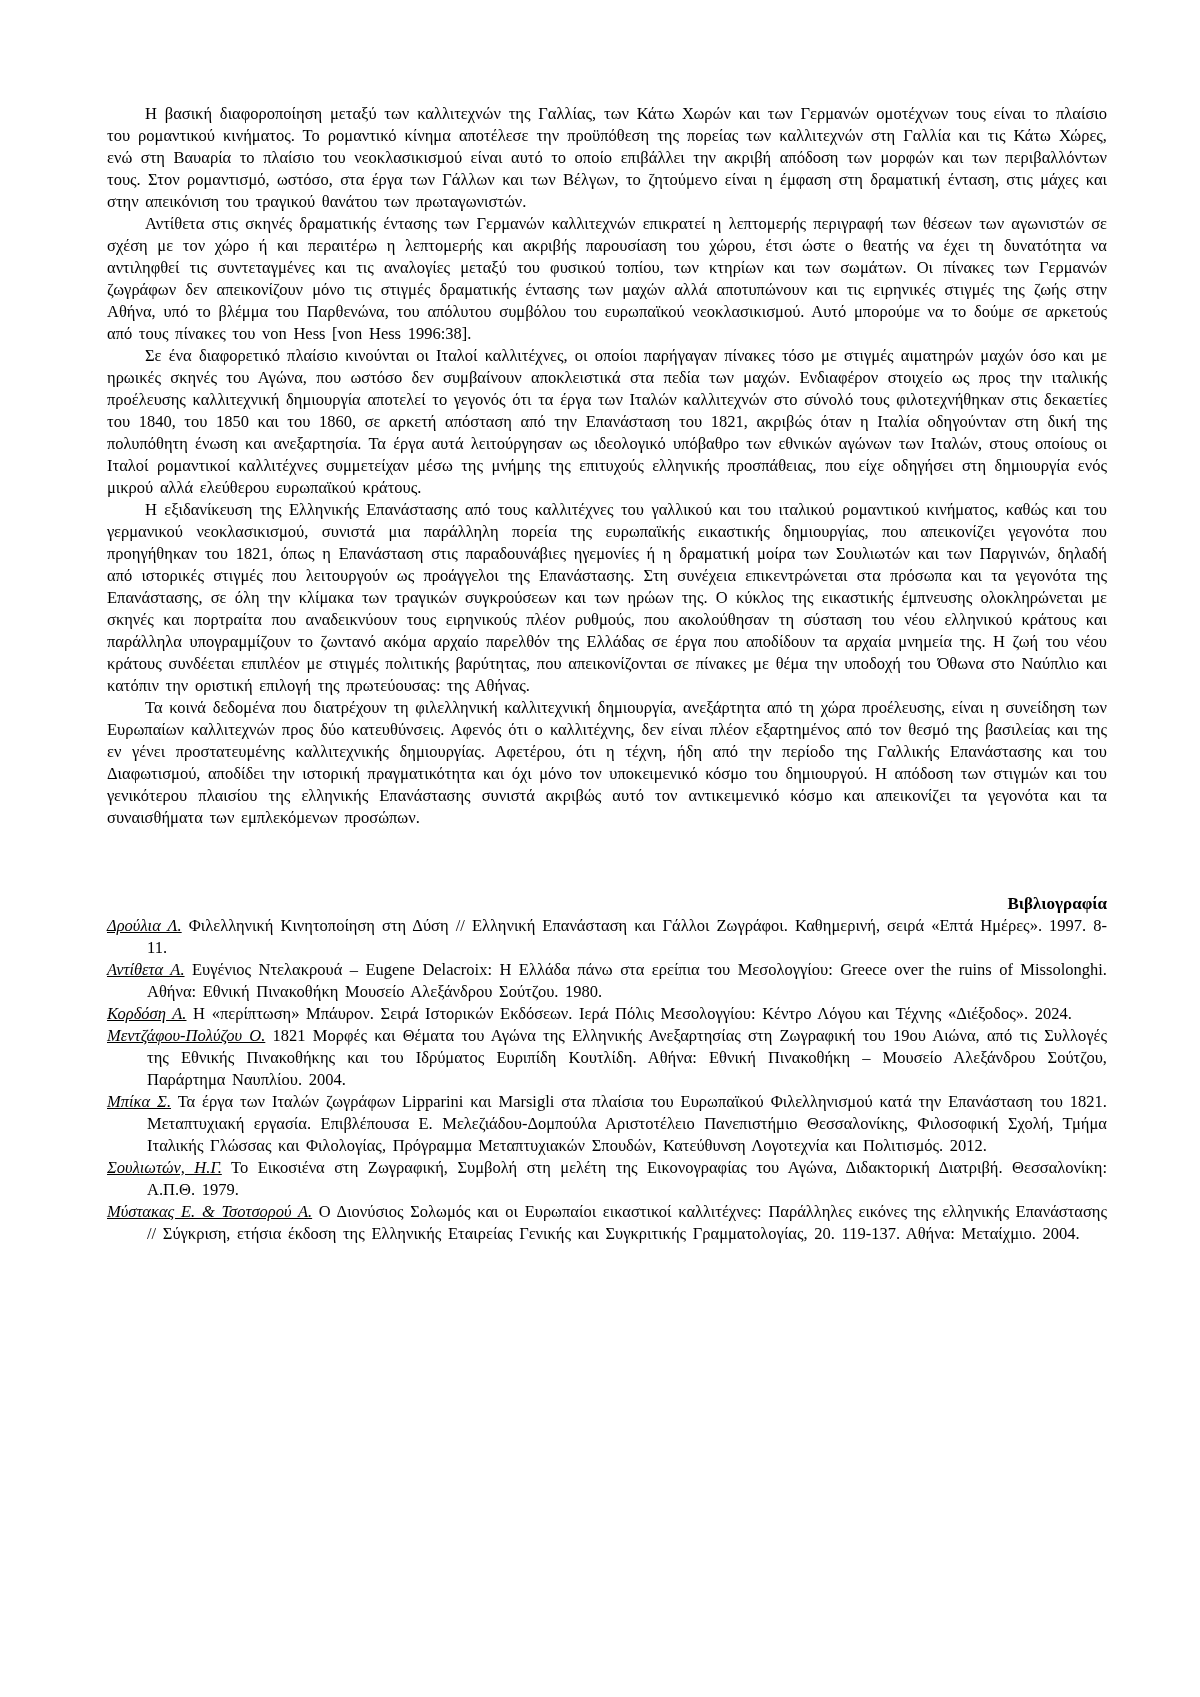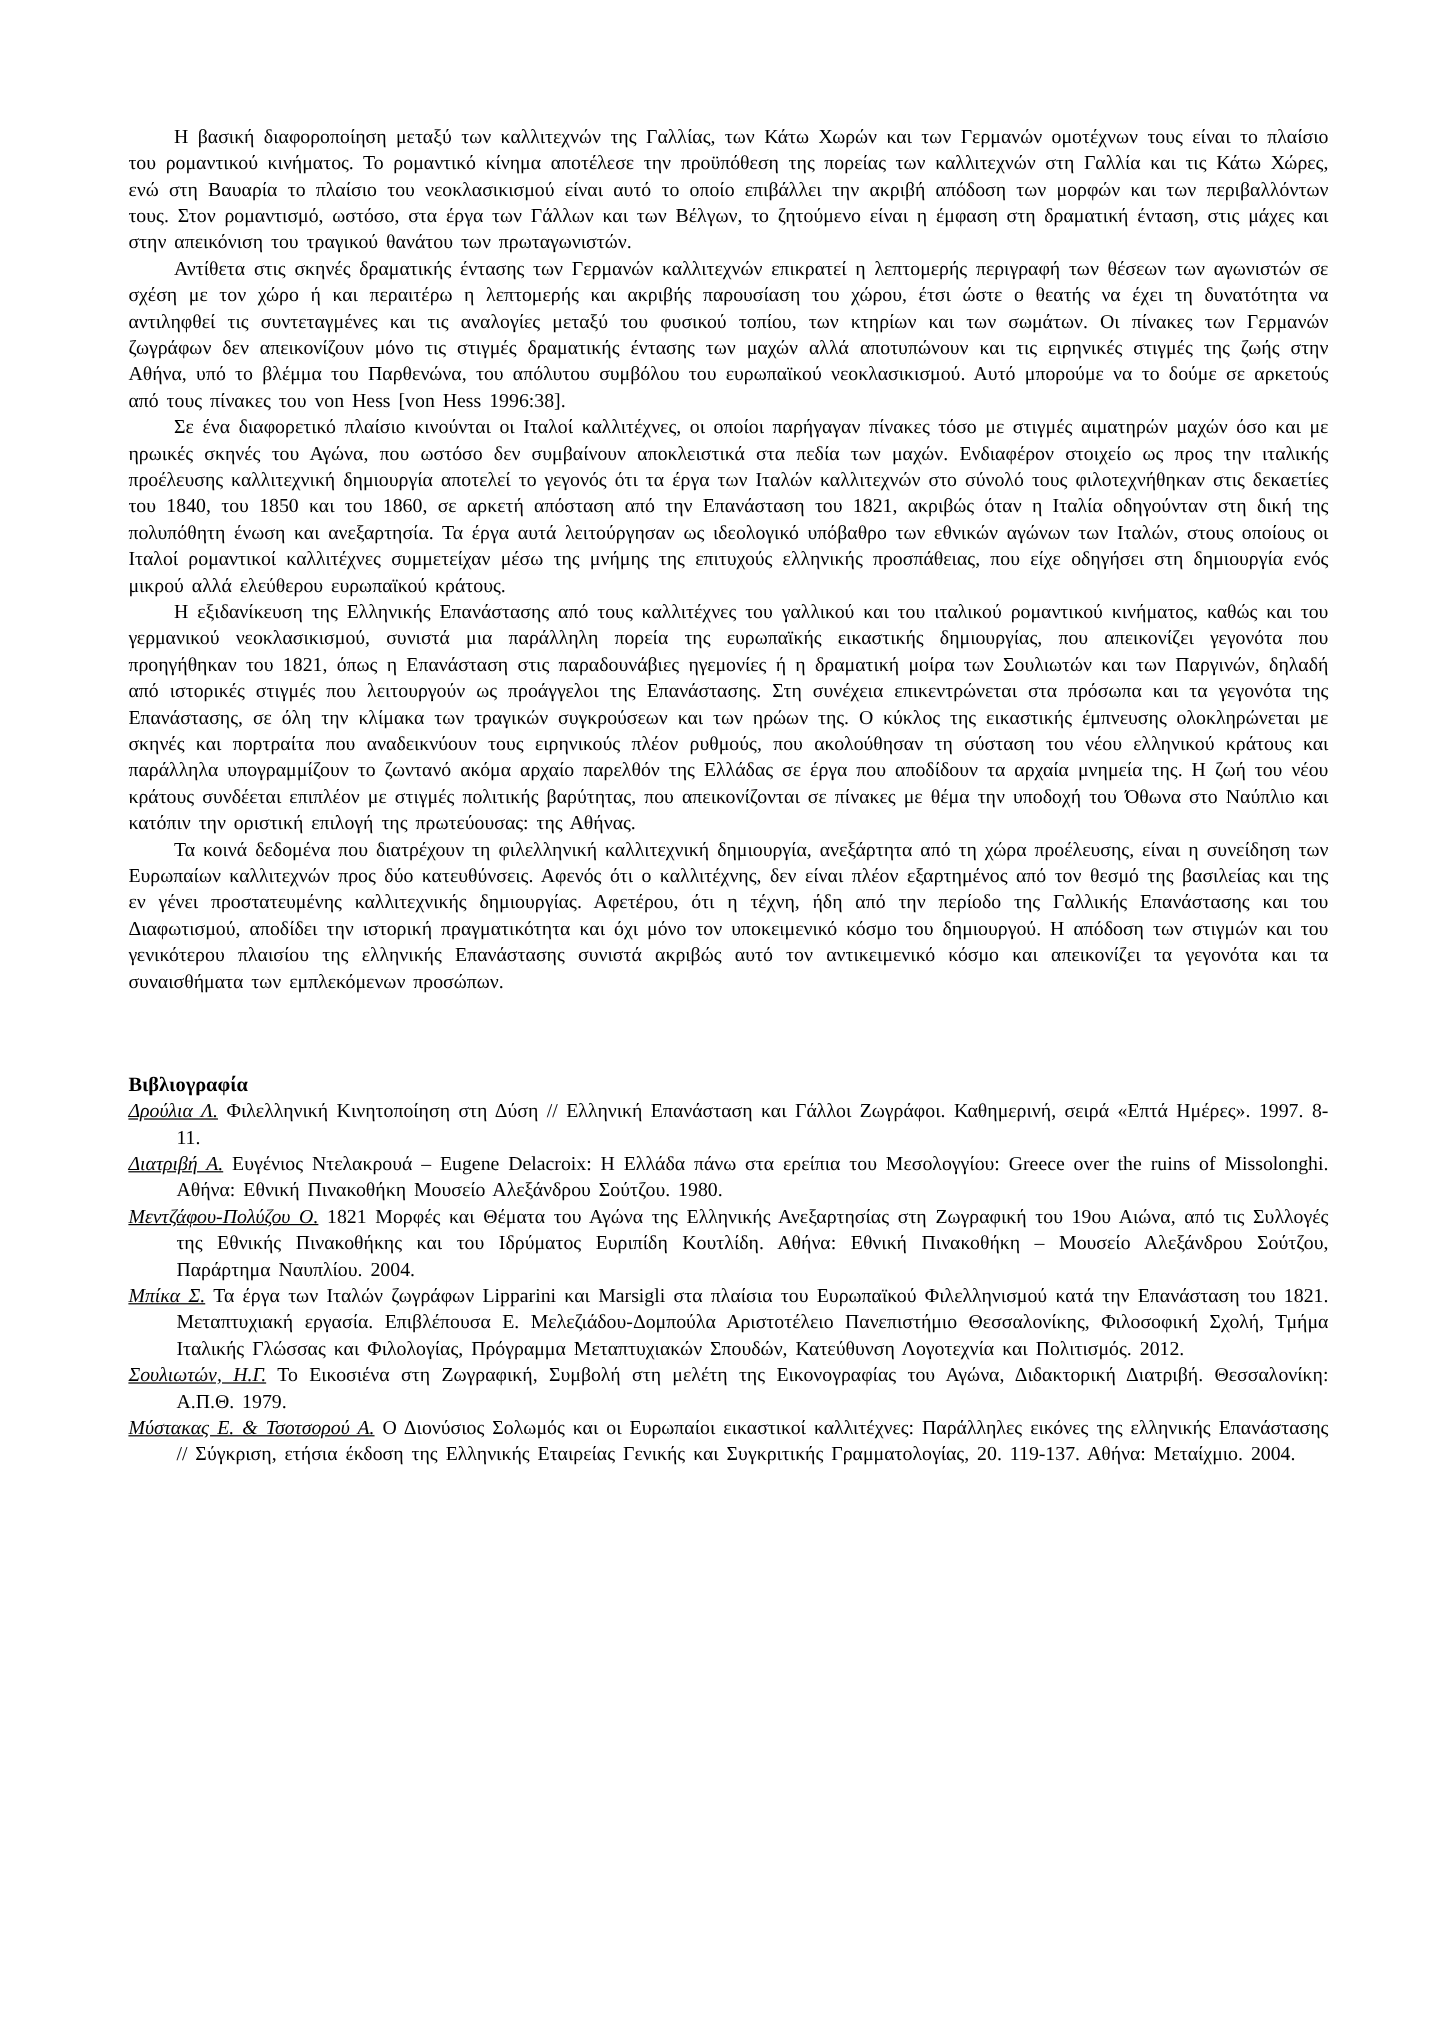--- a/index.html
+++ b/index.html
@@ -28,21 +28,21 @@
   }
   p.body-para {
     margin: 0;
     text-indent: 38px;
   }
   .bib-heading {
     margin: 0;
     margin-top: 64px;
     font-size: 17px;
     font-weight: bold;
-    text-align: left;
+    text-align: right;
     text-indent: 0;
     word-spacing: normal;
   }
   p.bib-entry {
     margin: 0;
     padding-left: 40px;
     text-indent: -40px;
     text-align: justify;
   }
   .bib-author {
@@ -59,21 +59,22 @@
     <p class="body-para">Η βασική διαφοροποίηση μεταξύ των καλλιτεχνών της Γαλλίας, των Κάτω Χωρών και των Γερμανών ομοτέχνων τους είναι το πλαίσιο του ρομαντικού κινήματος. Το ρομαντικό κίνημα αποτέλεσε την προϋπόθεση της πορείας των καλλιτεχνών στη Γαλλία και τις Κάτω Χώρες, ενώ στη Βαυαρία το πλαίσιο του νεοκλασικισμού είναι αυτό το οποίο επιβάλλει την ακριβή απόδοση των μορφών και των περιβαλλόντων τους. Στον ρομαντισμό, ωστόσο, στα έργα των Γάλλων και των Βέλγων, το ζητούμενο είναι η έμφαση στη δραματική ένταση, στις μάχες και στην απεικόνιση του τραγικού θανάτου των πρωταγωνιστών.</p>
     <p class="body-para">Αντίθετα στις σκηνές δραματικής έντασης των Γερμανών καλλιτεχνών επικρατεί η λεπτομερής περιγραφή των θέσεων των αγωνιστών σε σχέση με τον χώρο ή και περαιτέρω η λεπτομερής και ακριβής παρουσίαση του χώρου, έτσι ώστε ο θεατής να έχει τη δυνατότητα να αντιληφθεί τις συντεταγμένες και τις αναλογίες μεταξύ του φυσικού τοπίου, των κτηρίων και των σωμάτων. Οι πίνακες των Γερμανών ζωγράφων δεν απεικονίζουν μόνο τις στιγμές δραματικής έντασης των μαχών αλλά αποτυπώνουν και τις ειρηνικές στιγμές της ζωής στην Αθήνα, υπό το βλέμμα του Παρθενώνα, του απόλυτου συμβόλου του ευρωπαϊκού νεοκλασικισμού. Αυτό μπορούμε να το δούμε σε αρκετούς από τους πίνακες του von Hess [von Hess 1996:38].</p>
     <p class="body-para">Σε ένα διαφορετικό πλαίσιο κινούνται οι Ιταλοί καλλιτέχνες, οι οποίοι παρήγαγαν πίνακες τόσο με στιγμές αιματηρών μαχών όσο και με ηρωικές σκηνές του Αγώνα, που ωστόσο δεν συμβαίνουν αποκλειστικά στα πεδία των μαχών. Ενδιαφέρον στοιχείο ως προς την ιταλικής προέλευσης καλλιτεχνική δημιουργία αποτελεί το γεγονός ότι τα έργα των Ιταλών καλλιτεχνών στο σύνολό τους φιλοτεχνήθηκαν στις δεκαετίες του 1840, του 1850 και του 1860, σε αρκετή απόσταση από την Επανάσταση του 1821, ακριβώς όταν η Ιταλία οδηγούνταν στη δική της πολυπόθητη ένωση και ανεξαρτησία. Τα έργα αυτά λειτούργησαν ως ιδεολογικό υπόβαθρο των εθνικών αγώνων των Ιταλών, στους οποίους οι Ιταλοί ρομαντικοί καλλιτέχνες συμμετείχαν μέσω της μνήμης της επιτυχούς ελληνικής προσπάθειας, που είχε οδηγήσει στη δημιουργία ενός μικρού αλλά ελεύθερου ευρωπαϊκού κράτους.</p>
     <p class="body-para">Η εξιδανίκευση της Ελληνικής Επανάστασης από τους καλλιτέχνες του γαλλικού και του ιταλικού ρομαντικού κινήματος, καθώς και του γερμανικού νεοκλασικισμού, συνιστά μια παράλληλη πορεία της ευρωπαϊκής εικαστικής δημιουργίας, που απεικονίζει γεγονότα που προηγήθηκαν του 1821, όπως η Επανάσταση στις παραδουνάβιες ηγεμονίες ή η δραματική μοίρα των Σουλιωτών και των Παργινών, δηλαδή από ιστορικές στιγμές που λειτουργούν ως προάγγελοι της Επανάστασης. Στη συνέχεια επικεντρώνεται στα πρόσωπα και τα γεγονότα της Επανάστασης, σε όλη την κλίμακα των τραγικών συγκρούσεων και των ηρώων της. Ο κύκλος της εικαστικής έμπνευσης ολοκληρώνεται με σκηνές και πορτραίτα που αναδεικνύουν τους ειρηνικούς πλέον ρυθμούς, που ακολούθησαν τη σύσταση του νέου ελληνικού κράτους και παράλληλα υπογραμμίζουν το ζωντανό ακόμα αρχαίο παρελθόν της Ελλάδας σε έργα που αποδίδουν τα αρχαία μνημεία της. Η ζωή του νέου κράτους συνδέεται επιπλέον με στιγμές πολιτικής βαρύτητας, που απεικονίζονται σε πίνακες με θέμα την υποδοχή του Όθωνα στο Ναύπλιο και κατόπιν την οριστική επιλογή της πρωτεύουσας: της Αθήνας.</p>
     <p class="body-para">Τα κοινά δεδομένα που διατρέχουν τη φιλελληνική καλλιτεχνική δημιουργία, ανεξάρτητα από τη χώρα προέλευσης, είναι η συνείδηση των Ευρωπαίων καλλιτεχνών προς δύο κατευθύνσεις. Αφενός ότι ο καλλιτέχνης, δεν είναι πλέον εξαρτημένος από τον θεσμό της βασιλείας και της εν γένει προστατευμένης καλλιτεχνικής δημιουργίας. Αφετέρου, ότι η τέχνη, ήδη από την περίοδο της Γαλλικής Επανάστασης και του Διαφωτισμού, αποδίδει την ιστορική πραγματικότητα και όχι μόνο τον υποκειμενικό κόσμο του δημιουργού. Η απόδοση των στιγμών και του γενικότερου πλαισίου της ελληνικής Επανάστασης συνιστά ακριβώς αυτό τον αντικειμενικό κόσμο και απεικονίζει τα γεγονότα και τα συναισθήματα των εμπλεκόμενων προσώπων.</p>
 
     <p class="bib-heading">Βιβλιογραφία</p>
 
     <div>
       <p class="bib-entry"><span class="bib-author">Δρούλια Λ.</span> <span>Φιλελληνική Κινητοποίηση στη Δύση // Ελληνική Επανάσταση και Γάλλοι Ζωγράφοι. Καθημερινή, σειρά «Επτά Ημέρες». 1997. 8-11.</span></p>
-      <p class="bib-entry"><span class="bib-author">Διατριβή Α.</span> <span>Ευγένιος Ντελακρουά – Eugene Delacroix: Η Ελλάδα πάνω στα ερείπια του Μεσολογγίου: Greece over the ruins of Missolonghi. Αθήνα: Εθνική Πινακοθήκη Μουσείο Αλεξάνδρου Σούτζου. 1980.</span></p>
+      <p class="bib-entry"><span class="bib-author">Αντίθετα Α.</span> <span>Ευγένιος Ντελακρουά – Eugene Delacroix: Η Ελλάδα πάνω στα ερείπια του Μεσολογγίου: Greece over the ruins of Missolonghi. Αθήνα: Εθνική Πινακοθήκη Μουσείο Αλεξάνδρου Σούτζου. 1980.</span></p>
+      <p class="bib-entry"><span class="bib-author">Κορδόση Α.</span> <span>Η «περίπτωση» Μπάυρον. Σειρά Ιστορικών Εκδόσεων. Ιερά Πόλις Μεσολογγίου: Κέντρο Λόγου και Τέχνης «Διέξοδος». 2024.</span></p>
       <p class="bib-entry"><span class="bib-author">Μεντζάφου-Πολύζου Ο.</span> <span>1821 Μορφές και Θέματα του Αγώνα της Ελληνικής Ανεξαρτησίας στη Ζωγραφική του 19ου Αιώνα, από τις Συλλογές της Εθνικής Πινακοθήκης και του Ιδρύματος Ευριπίδη Κουτλίδη. Αθήνα: Εθνική Πινακοθήκη – Μουσείο Αλεξάνδρου Σούτζου, Παράρτημα Ναυπλίου. 2004.</span></p>
       <p class="bib-entry"><span class="bib-author">Μπίκα Σ.</span> <span>Τα έργα των Ιταλών ζωγράφων Lipparini και Marsigli στα πλαίσια του Ευρωπαϊκού Φιλελληνισμού κατά την Επανάσταση του 1821. Μεταπτυχιακή εργασία. Επιβλέπουσα Ε. Μελεζιάδου-Δομπούλα Αριστοτέλειο Πανεπιστήμιο Θεσσαλονίκης, Φιλοσοφική Σχολή, Τμήμα Ιταλικής Γλώσσας και Φιλολογίας, Πρόγραμμα Μεταπτυχιακών Σπουδών, Κατεύθυνση Λογοτεχνία και Πολιτισμός. 2012.</span></p>
       <p class="bib-entry"><span class="bib-author">Σουλιωτών, Η.Γ.</span> <span>Το Εικοσιένα στη Ζωγραφική, Συμβολή στη μελέτη της Εικονογραφίας του Αγώνα, Διδακτορική Διατριβή. Θεσσαλονίκη: Α.Π.Θ. 1979.</span></p>
       <p class="bib-entry"><span class="bib-author">Μύστακας Ε. &amp; Τσοτσορού Α.</span> <span>Ο Διονύσιος Σολωμός και οι Ευρωπαίοι εικαστικοί καλλιτέχνες: Παράλληλες εικόνες της ελληνικής Επανάστασης // Σύγκριση, ετήσια έκδοση της Ελληνικής Εταιρείας Γενικής και Συγκριτικής Γραμματολογίας, 20. 119-137. Αθήνα: Μεταίχμιο. 2004.</span></p>
     </div>
 
   </div>
 </div>
 
 </body></html>

